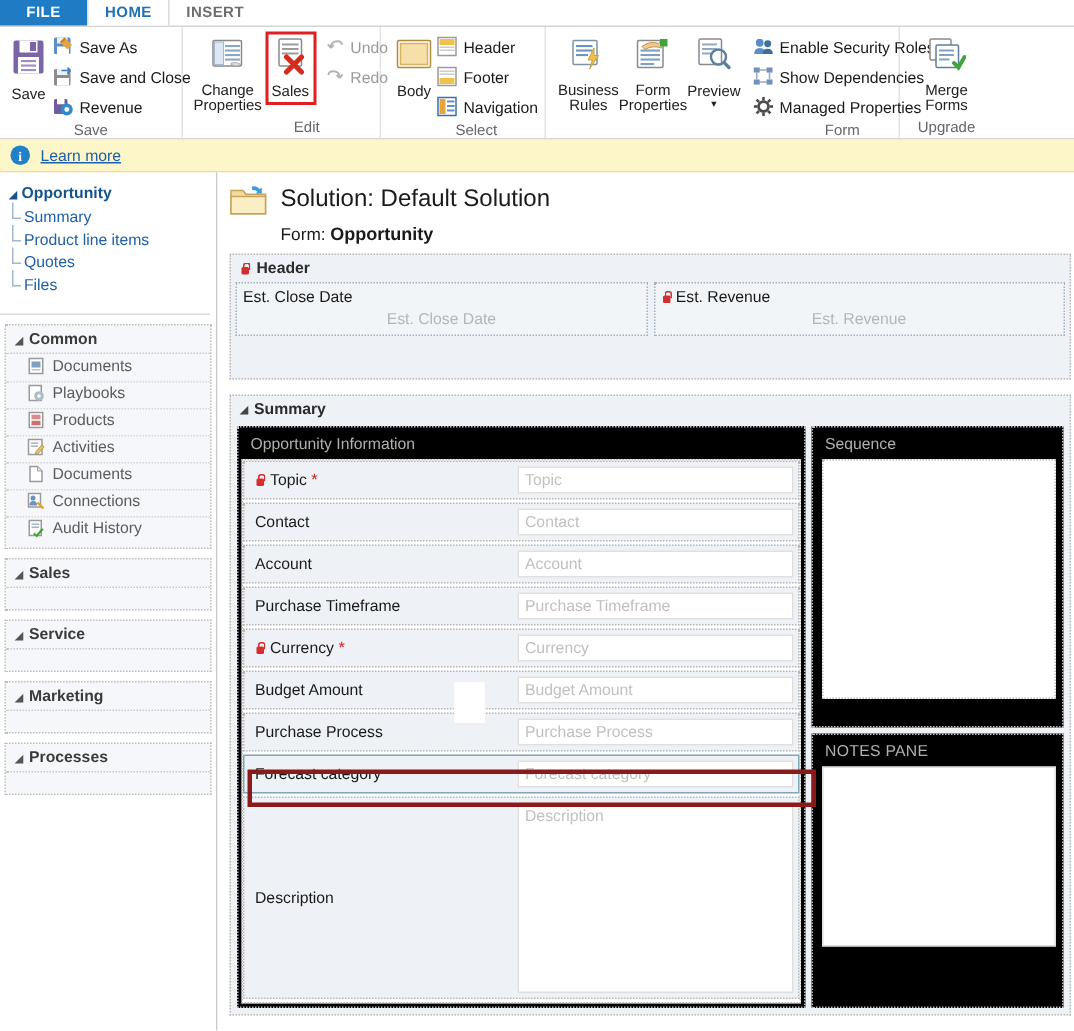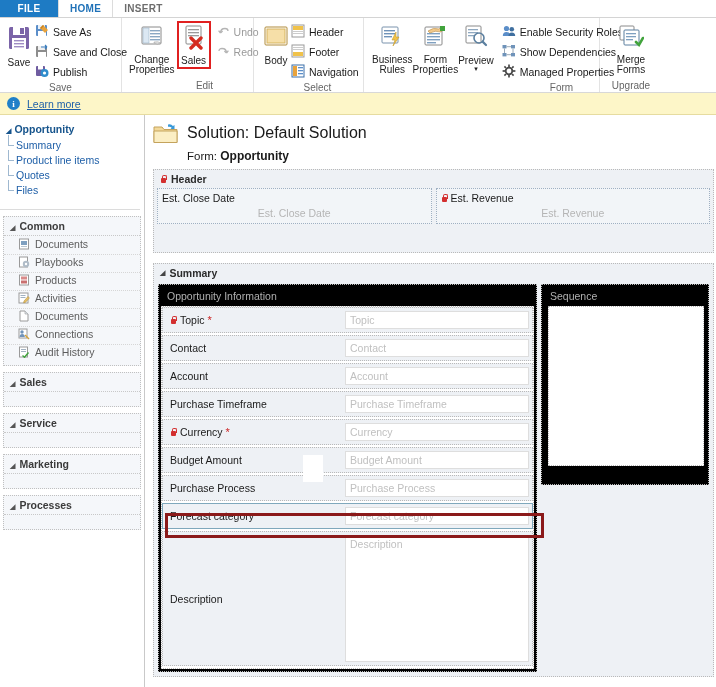--- a/index.html
+++ b/index.html
@@ -300,21 +300,21 @@
         </div>
         <div class="smallbtn">
           <span class="ico">
             <svg width="14" height="14" viewBox="0 0 14 14">
               <rect x="1" y="2" width="9" height="10" rx="1" fill="#6f5ca0"></rect>
               <rect x="3" y="2" width="5" height="3.5" fill="#ffffff"></rect>
               <circle cx="9.5" cy="9" r="4" fill="#2f8ccc"></circle>
               <circle cx="9.5" cy="9" r="1.6" fill="#ffffff"></circle>
             </svg>
           </span>
-          <span>Publish</span>
+          <span>Revenue</span>
         </div>
       </div>
     </div>
     <div class="rgroup-label">Save</div>
   </div>
 
   <div class="rgroup" style="width:132px;">
     <div class="rgroup-body" style="padding-left:2px;">
       <div class="bigbtn" style="width:46px;">
         <span class="glyph">
@@ -777,20 +777,24 @@
 
           </div>
         </div>
 
         <div style="width:168px;flex:none;display:flex;flex-direction:column;gap:4px;">
           <div class="colbox">
             <div class="colbox-hd">Sequence</div>
             <div style="border:1px dotted #b9b9b9;background:#ffffff;height:160px;margin:0 2px 4px 4px;"></div>
             <div style="height:12px;"></div>
           </div>
+          <div class="colbox" style="flex:1;">
+            <div class="colbox-hd caps">NOTES PANE</div>
+            <div style="border:1px solid #dedede;background:#ffffff;height:120px;margin:0 2px 2px 4px;"></div>
+          </div>
         </div>
 
       </div>
     </div>
 
     <div class="dragbox" style="left:158px; top:340px; width:20px; height:27px;"></div>
 
   </div>
 </div>
 

